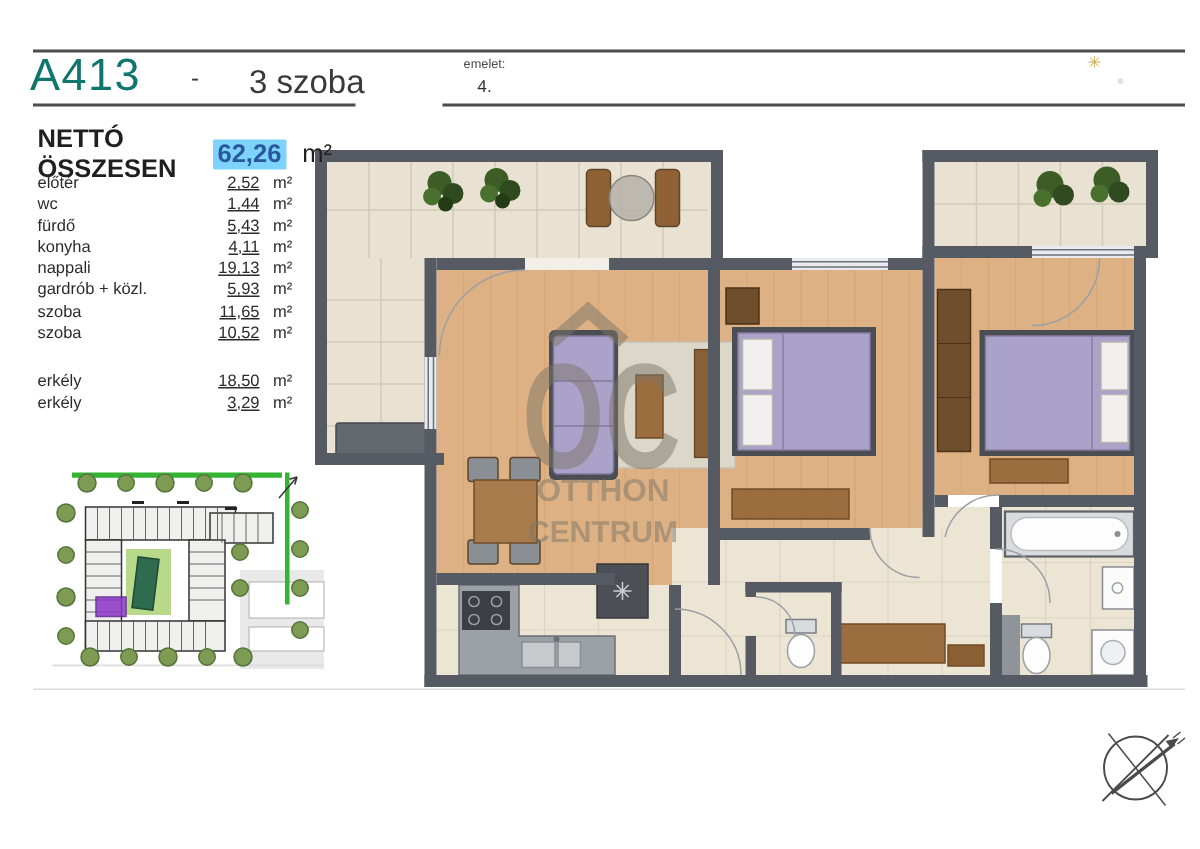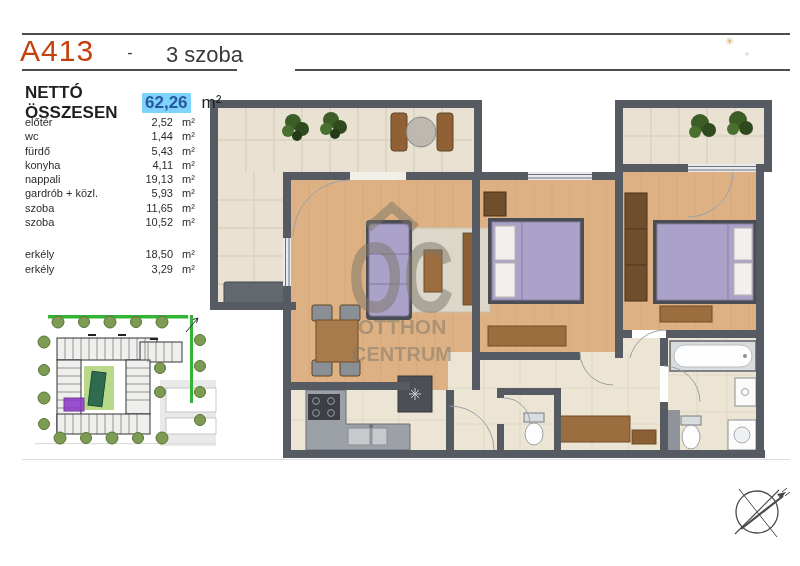--- a/index.html
+++ b/index.html
@@ -1,34 +1,34 @@
 <!DOCTYPE html>
 <html><head>
 <meta charset="utf-8">
 <style>
   html,body{margin:0;padding:0;background:#fff;}
   body{width:800px;height:566px;position:relative;overflow:hidden;
        font-family:"Liberation Sans",sans-serif;color:#333;}
   .abs{position:absolute;}
   .hline{position:absolute;height:1.5px;background:#4d4d4d;}
-  #title{left:20px;top:34px;font-size:30px;letter-spacing:1px;color:#c2410c;}
+  #title{left:20px;top:34px;font-size:30px;letter-spacing:1px;color:#0f766e;}
   #title-dash{left:118px;top:44px;width:24px;text-align:center;font-size:16px;color:#3a3a3a;}
   #room-count{left:166px;top:42px;font-size:22px;color:#3a3a3a;}
   #info-table{left:288px;top:37px;display:flex;}
   .info-col{width:70px;text-align:center;}
   .info-label{font-size:8.5px;color:#4a4a4a;}
   .info-value{font-size:11.5px;color:#2f2f2f;margin-top:5px;}
   #net-row{left:25px;top:83px;display:flex;align-items:center;font-size:17px;}
   #net-label{font-weight:bold;width:117px;color:#1f1f1f;}
   #net-value{font-weight:bold;padding:0 3px;border-radius:1px;}
   #net-unit{margin-left:11px;color:#1f1f1f;}
   #room-list{left:25px;top:116px;font-size:11px;color:#2b2b2b;}
   .row{display:flex;height:14.3px;align-items:baseline;}
   .rname{width:106px;}
-  .rarea{width:42px;text-align:right;}
+  .rarea{width:42px;text-align:right;text-decoration:underline;}
   .runit{width:30px;margin-left:9px;}
   .spacer{height:18px;}
   #sparkle{left:725px;top:35px;font-size:11px;color:#c9a33a;opacity:.85;}
   #speck{left:745px;top:52px;width:4px;height:4px;border-radius:50%;background:#e3e3e3;}
   svg{position:absolute;left:0;top:0;}
   svg text{font-family:"Liberation Sans",sans-serif;}
 </style>
 </head>
 <body>
 
@@ -326,20 +326,24 @@
 </svg>
 
 <div class="hline" style="left:22px;top:33px;width:768px;"></div>
 <div class="abs" id="title">A413</div>
 <div class="abs" id="title-dash">-</div>
 <div class="abs" id="room-count">3 szoba</div>
 <div class="hline" style="left:22px;top:69px;width:215px;"></div>
 <div class="hline" style="left:295px;top:69px;width:495px;"></div>
 
 <div class="abs" id="info-table">
+  <div class="info-col">
+    <div class="info-label">emelet:</div>
+    <div class="info-value">4.</div>
+  </div>
 </div>
 
 <div class="abs" id="sparkle">✳</div>
 <div class="abs" id="speck"></div>
 
 <div class="abs" id="net-row">
   <span id="net-label">NETTÓ ÖSSZESEN</span>
   <span id="net-value" style="background: #7dd3fc; color: rgb(40, 88, 157);">62,26</span>
   <span id="net-unit">m²</span>
 </div>

